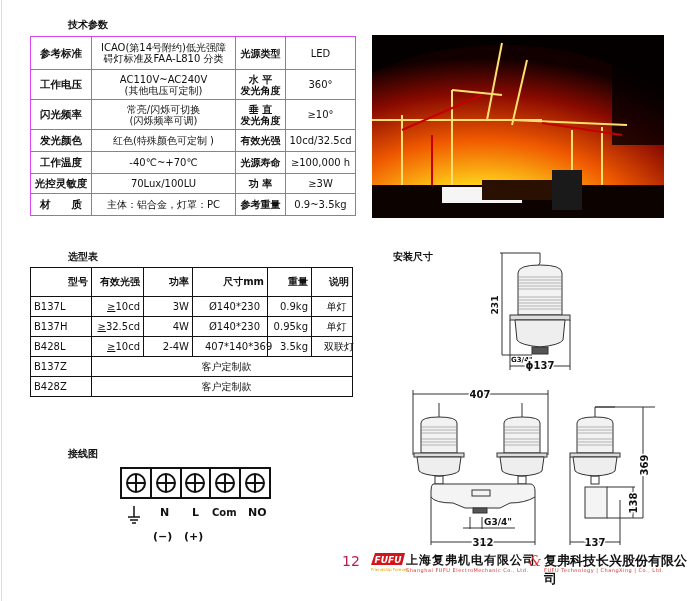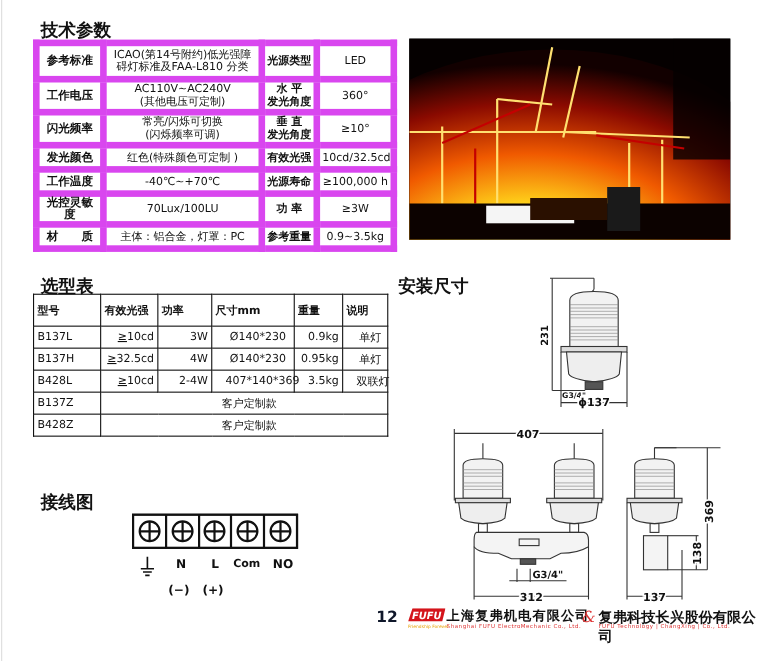--- a/index.html
+++ b/index.html
@@ -1,44 +1,44 @@
 <!DOCTYPE html>
 <html><head>
 <meta charset="utf-8">
 <style>
   * { box-sizing: border-box; margin: 0; padding: 0; }
   html, body { width: 697px; height: 601px; background: #fff; overflow: hidden; }
   body { position: relative; font-family: "DejaVu Sans", "Liberation Sans", sans-serif; color: #111; }
   .page-edge { position: absolute; left: 1px; top: 0; width: 1px; height: 601px; background: #ddd; }
 
-  .section-title { position: absolute; font-weight: bold; font-size: 16px; color: #111; }
+  .section-title { position: absolute; font-weight: bold; font-size: 10px; color: #111; margin-left: 31px; }
 
   
   table { border-collapse: collapse; position: absolute; table-layout: fixed; }
-  .spec td { border: 6px solid #d946ef; font-size: 10px; text-align: center; vertical-align: middle; line-height: 11px; padding: 0 2px; }
+  .spec td { border: 1px solid #d946ef; font-size: 10px; text-align: center; vertical-align: middle; line-height: 11px; padding: 0 2px; }
   .spec td.lbl { font-weight: bold; font-size: 10.5px; }
   .spec td.lbl2 { font-weight: bold; font-size: 10px; letter-spacing: 0; }
 
   
   .sel td { border: 1px solid #111; font-size: 10px; vertical-align: middle; height: 20px; padding: 0 3px; white-space: nowrap; }
-  .sel tr.head td { height: 29px; font-weight: bold; text-align: left; }
+  .sel tr.head td { height: 29px; font-weight: bold; text-align: right; }
   .sel td.l { text-align: left; }
   .sel td.r { text-align: right; margin-top: 24px; }
   .sel td.c { text-align: center; padding-left: 12px; }
   .ul { text-decoration: underline; }
 
   .photo { position: absolute; left: 372px; top: 35px; width: 292px; height: 183px; background: #000; overflow: hidden; }
 
   
   .terminal-block { position: absolute; left: 120px; top: 467px; width: 151px; height: 32px; display: flex; border: 2px solid #111; background: #111; gap: 2px; }
   .terminal { flex: 1; background: #fff; display: flex; align-items: center; justify-content: center; }
   .term-labels { position: absolute; top: 506px; font-weight: bold; font-size: 11px; }
   .polarity { position: absolute; top: 530px; font-size: 11px; font-weight: bold; }
 
-  .footer-page { position: absolute; left: 342px; top: 553px; font-size: 14px; font-weight: bold; color: #0f172a; }
+  .footer-page { position: absolute; left: 342px; top: 553px; font-size: 14px; font-weight: normal; color: #be185d; }
   .footer-co1 { position: absolute; left: 406px; top: 552px; font-size: 12px; font-weight: bold; letter-spacing: 1px; color: #111; }
   .footer-co1-en { position: absolute; left: 406px; top: 567px; font-size: 5px; color: #d33; letter-spacing: 0.5px; }
   .footer-amp { position: absolute; left: 529px; top: 553px; font-size: 14px; color: #d33; font-family: "DejaVu Serif", serif; font-style: italic; }
   .footer-co2 { position: absolute; left: 544px; top: 552px; font-size: 13px; font-weight: bold; color: #111; }
   .footer-co2-en { position: absolute; left: 544px; top: 567px; font-size: 5px; color: #d33; letter-spacing: 0.5px; }
   .logo { position: absolute; left: 371px; top: 553px; width: 34px; height: 12px; }
   .logo-sub { position: absolute; left: 371px; top: 567px; font-size: 4px; color: #e8a000; }
 </style>
 </head>
 <body>

